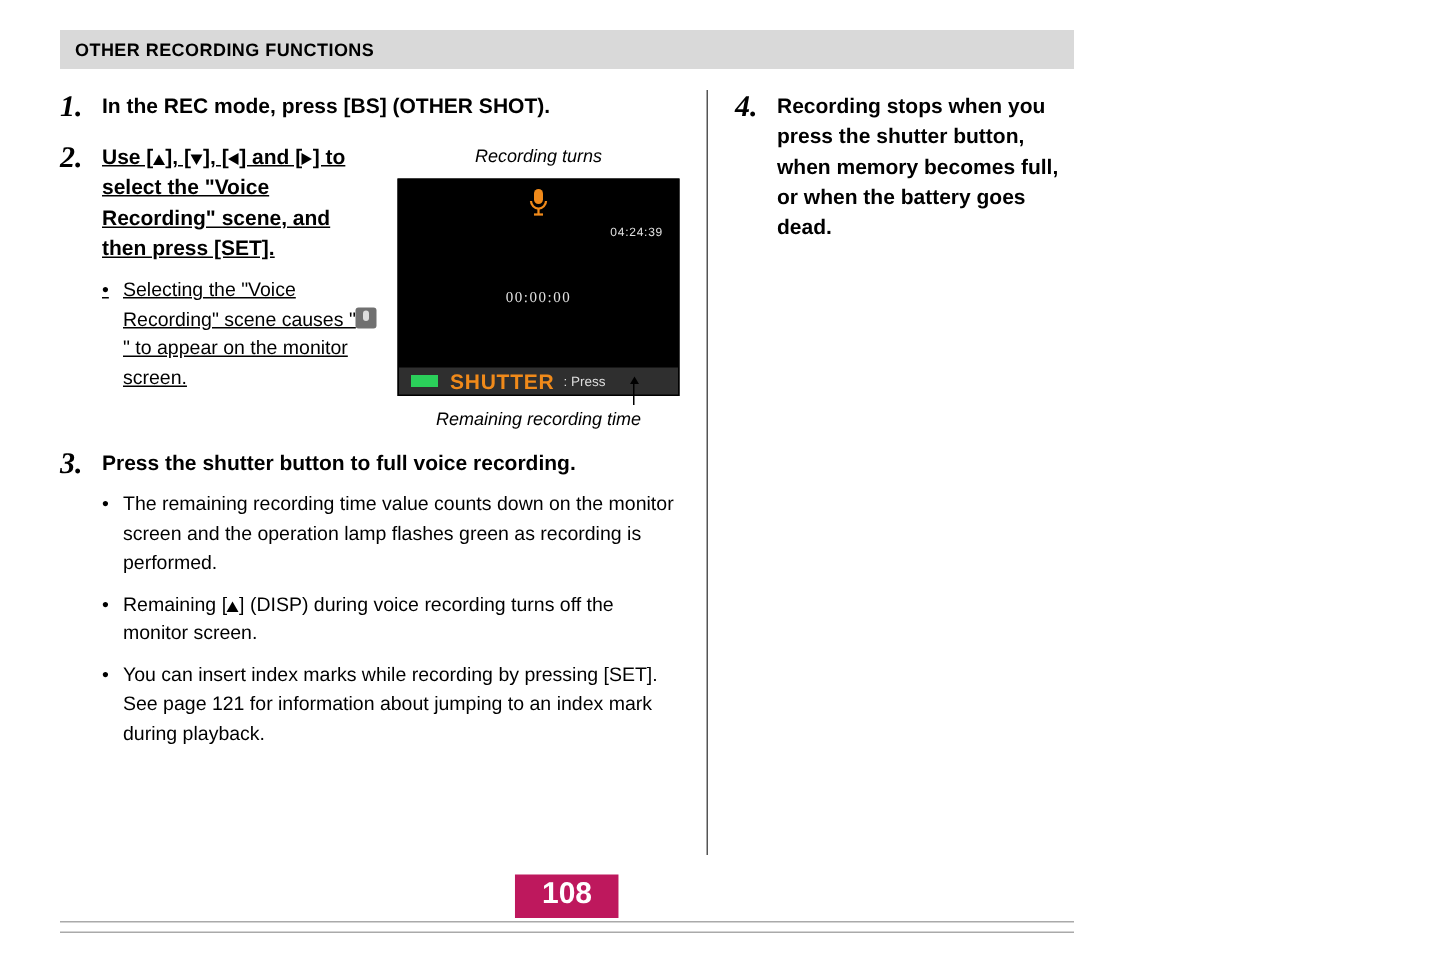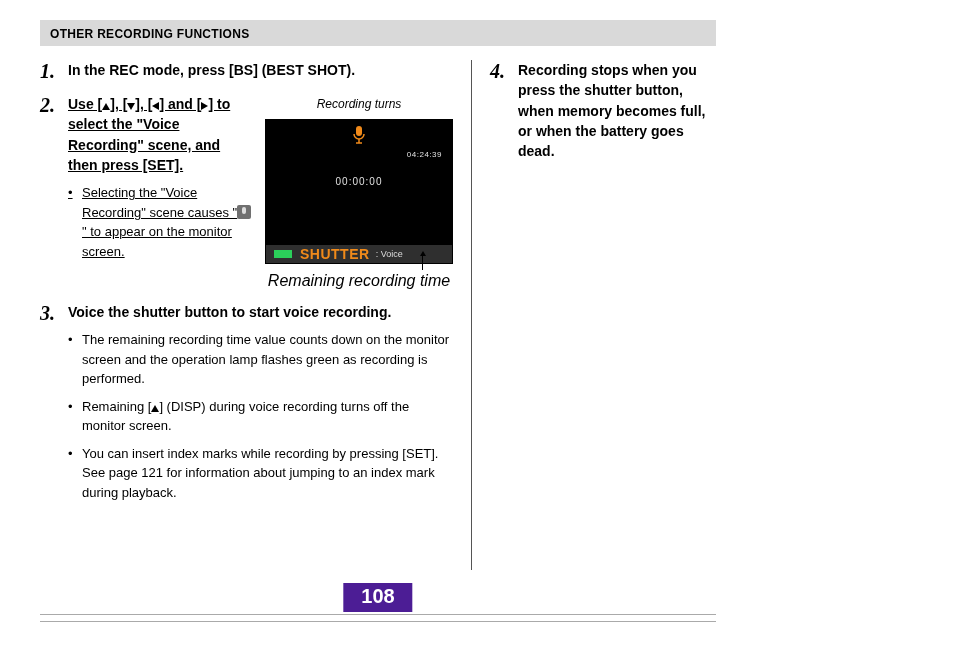--- a/index.html
+++ b/index.html
@@ -14,27 +14,27 @@
 
   .step { display: flex; margin-bottom: 12px; }
   .step .num { font-family: Georgia, 'Times New Roman', serif; font-style: italic; font-weight: bold; font-size: 20px; width: 28px; flex-shrink: 0; line-height: 1.1; }
   .step .body { flex: 1; }
   .step .body .main { font-size: 14px; font-weight: bold; line-height: 1.45; }
 
   .step2-row { display: flex; gap: 12px; }
   .step2-text { width: 185px; text-decoration: underline; }
   .step2-fig { flex: 1; position: relative; }
   .label-top { text-align: center; font-style: italic; font-size: 12px; margin: 3px 0 8px 0; }
-  .label-bottom { text-align: center; font-style: italic; font-size: 16px; margin-top: 8px; }
+  .label-bottom { text-align: center; font-style: italic; font-size: 12px; margin-top: 8px; }
 
   .screen-wrap { position: relative; width: 188px; margin: 0 auto; }
   .screen { width: 188px; height: 145px; background: #000000; border: 1px solid #000; position: relative; color: #ddd; }
   .mic-icon { position: absolute; top: 6px; left: 50%; transform: translateX(-50%); width: 14px; height: 18px; }
   .mic-icon svg { display: block; }
-  .elapsed { position: absolute; top: 56px; left: 50%; transform: translateX(-50%); font-size: 10px; letter-spacing: 1px; color: #e0e0e0; }
+  .elapsed { position: absolute; top: 73px; left: 50%; transform: translateX(-50%); font-size: 10px; letter-spacing: 1px; color: #e0e0e0; font-family: Liberation Serif, serif; }
   .remain { position: absolute; top: 30px; right: 10px; font-size: 8px; color: #e0e0e0; letter-spacing: 0.5px; }
   .bottom-bar { position: absolute; bottom: 0; left: 0; right: 0; height: 18px; background: #2f2f2f; padding-left: 8px; display: flex; align-items: center; gap: 4px; }
   .batt { width: 18px; height: 8px; background: #2bcf5a; border: 1px solid #2bcf5a; margin-right: 4px; }
   .shutter-txt { color: #f08a1a; font-size: 14px; font-weight: bold; letter-spacing: 0.5px; }
   .start-txt { color: #ddd; font-size: 9px; margin-left: 2px; }
 
   .leader-top { position: absolute; top: 6px; left: 50%; width: 1px; height: 16px; background: #000; transform: translateX(0); }
   .leader-top::before { content: ""; position: absolute; top: 15px; left: -2px; border-left: 3px solid transparent; border-right: 3px solid transparent; border-top: 5px solid #000; }
   .leader-bottom { position: absolute; bottom: -6px; right: 30px; width: 1px; height: 14px; background: #000; }
   .leader-bottom::before { content:""; position:absolute; top:-5px; left:-2px; border-left:3px solid transparent; border-right:3px solid transparent; border-bottom:5px solid #000; }
@@ -48,39 +48,39 @@
   .tri-u { border-left: 4px solid transparent; border-right: 4px solid transparent; border-bottom: 7px solid #000; }
   .tri-d { border-left: 4px solid transparent; border-right: 4px solid transparent; border-top: 7px solid #000; }
   .tri-l { border-top: 4px solid transparent; border-bottom: 4px solid transparent; border-right: 7px solid #000; }
   .tri-r { border-top: 4px solid transparent; border-bottom: 4px solid transparent; border-left: 7px solid #000; }
 
   .mic-inline { display:inline-block; width:14px; height:14px; background:#707070; border-radius:2px; vertical-align:-2px; position:relative; }
   .mic-inline::after { content:""; position:absolute; left:5px; top:2px; width:4px; height:7px; background:#ddd; border-radius:2px; }
 
   .footer { position: absolute; bottom: 24px; left: 40px; right: 40px; }
   .footer-lines { border-top: 1px solid #aaa; border-bottom: 1px solid #aaa; height: 8px; position: relative; }
-  .pagenum-box { position: absolute; bottom: 10px; left: 50%; transform: translateX(-50%); background: #4c1d95; padding: 2px 18px 4px 18px; }
+  .pagenum-box { position: absolute; bottom: 10px; left: 50%; transform: translateX(-50%); background: #be185d; padding: 2px 18px 4px 18px; }
   .pagenum-box span { color: #fff; font-size: 20px; font-weight: bold; font-family: Arial, sans-serif; }
 
 </style>
 </head>
 <body>
 
 <div class="page">
   <div class="header-bar">
     <span>OTHER RECORDING FUNCTIONS</span>
   </div>
 
   <div class="cols">
     <div class="col-left">
 
       <div class="step">
         <div class="num">1.</div>
         <div class="body">
-            <div class="main">In the REC mode, press [BS] (BEST SHOT).</div>
+            <div class="main">In the REC mode, press [BS] (OTHER SHOT).</div>
           </div>
       </div>
 
       <div class="step">
         <div class="num">2.</div>
         <div class="body">
           <div class="step2-row">
             <div class="step2-text">
               <div class="main">
                 <span>Use [</span><span class="tri tri-u"></span><span>], [</span><span class="tri tri-d"></span><span>], [</span><span class="tri tri-l"></span><span>] and [</span><span class="tri tri-r"></span><span>] to select the "Voice Recording" scene, and then press [SET].</span>
@@ -103,35 +103,35 @@
                         <path d="M2 8 a5 5 0 0 0 10 0" stroke="#f08a1a" stroke-width="1.5" fill="none"></path>
                         <line x1="7" y1="13" x2="7" y2="17" stroke="#f08a1a" stroke-width="1.5"></line>
                         <line x1="4" y1="17" x2="10" y2="17" stroke="#f08a1a" stroke-width="1.5"></line>
                       </svg>
                   </div>
                   <div class="remain">04:24:39</div>
                   <div class="elapsed">00:00:00</div>
                   <div class="bottom-bar">
                     <div class="batt"></div>
                     <span class="shutter-txt">SHUTTER</span>
-                    <span class="start-txt">: Voice</span>
+                    <span class="start-txt">: Press</span>
                   </div>
                 </div>
                 <div class="leader-bottom"></div>
               </div>
               <div class="label-bottom">Remaining recording time</div>
             </div>
           </div>
         </div>
       </div>
 
       <div class="step">
         <div class="num">3.</div>
         <div class="body">
-          <div class="main">Voice the shutter button to start voice recording.</div>
+          <div class="main">Press the shutter button to full voice recording.</div>
           <ul class="bullets">
             <li>
                 <span class="dot">•</span>
                 <span class="txt">The remaining recording time value counts down on the monitor screen and the operation lamp flashes green as recording is performed.</span>
               </li>
             <li>
                 <span class="dot">•</span>
                 <span class="txt"><span>Remaining [</span><span class="tri tri-u"></span><span>] (DISP) during voice recording turns off the monitor screen.</span></span>
               </li>
             <li>

